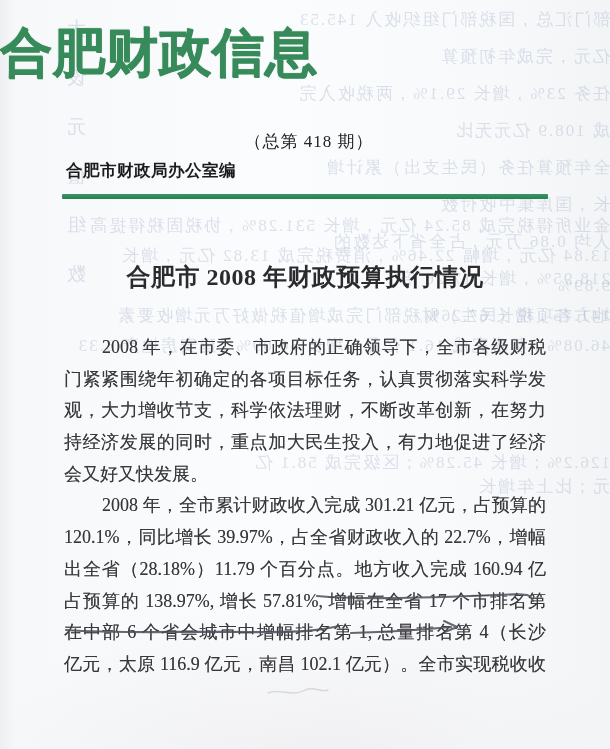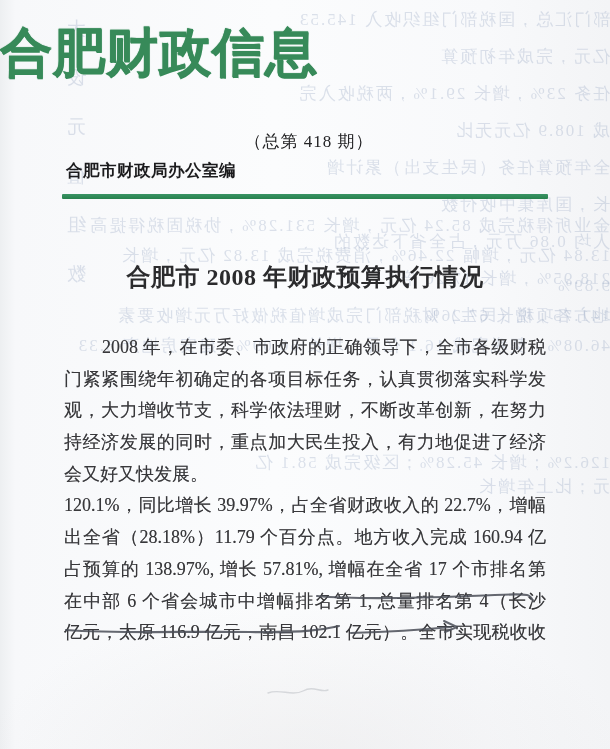--- a/index.html
+++ b/index.html
@@ -85,20 +85,21 @@
     <div class="rule"></div>
 
     <div class="heading">合肥市 2008 年财政预算执行情况</div>
 
     <div class="bodytext">
       <div class="bodyline indent">2008 年，在市委、市政府的正确领导下，全市各级财税部</div>
       <div class="bodyline">门紧紧围绕年初确定的各项目标任务，认真贯彻落实科学发展</div>
       <div class="bodyline">观，大力增收节支，科学依法理财，不断改革创新，在努力支</div>
       <div class="bodyline">持经济发展的同时，重点加大民生投入，有力地促进了经济社</div>
       <div class="bodyline short">会又好又快发展。</div>
+      <div class="bodyline indent">2008 年，全市累计财政收入完成 301.21 亿元，占预算的</div>
       <div class="bodyline">120.1%，同比增长 39.97%，占全省财政收入的 22.7%，增幅高</div>
       <div class="bodyline">出全省（28.18%）11.79 个百分点。地方收入完成 160.94 亿元，</div>
       <div class="bodyline">占预算的 138.97%, 增长 57.81%, 增幅在全省 17 个市排名第 1，</div>
       <div class="bodyline">在中部 6 个省会城市中增幅排名第 1, 总量排名第 4（长沙 205.6</div>
       <div class="bodyline">亿元，太原 116.9 亿元，南昌 102.1 亿元）。全市实现税收收入</div>
     </div>
   </div>
 
   <svg class="marks" width="610" height="749" viewBox="0 0 610 749">
     <path d="M 317 596 C 360 600, 420 598, 470 596 S 520 594, 527 595 C 531 596, 532 599, 533 601" fill="none" stroke="#4a4e57" stroke-width="2.2" stroke-linecap="round" opacity="0.85"></path>

